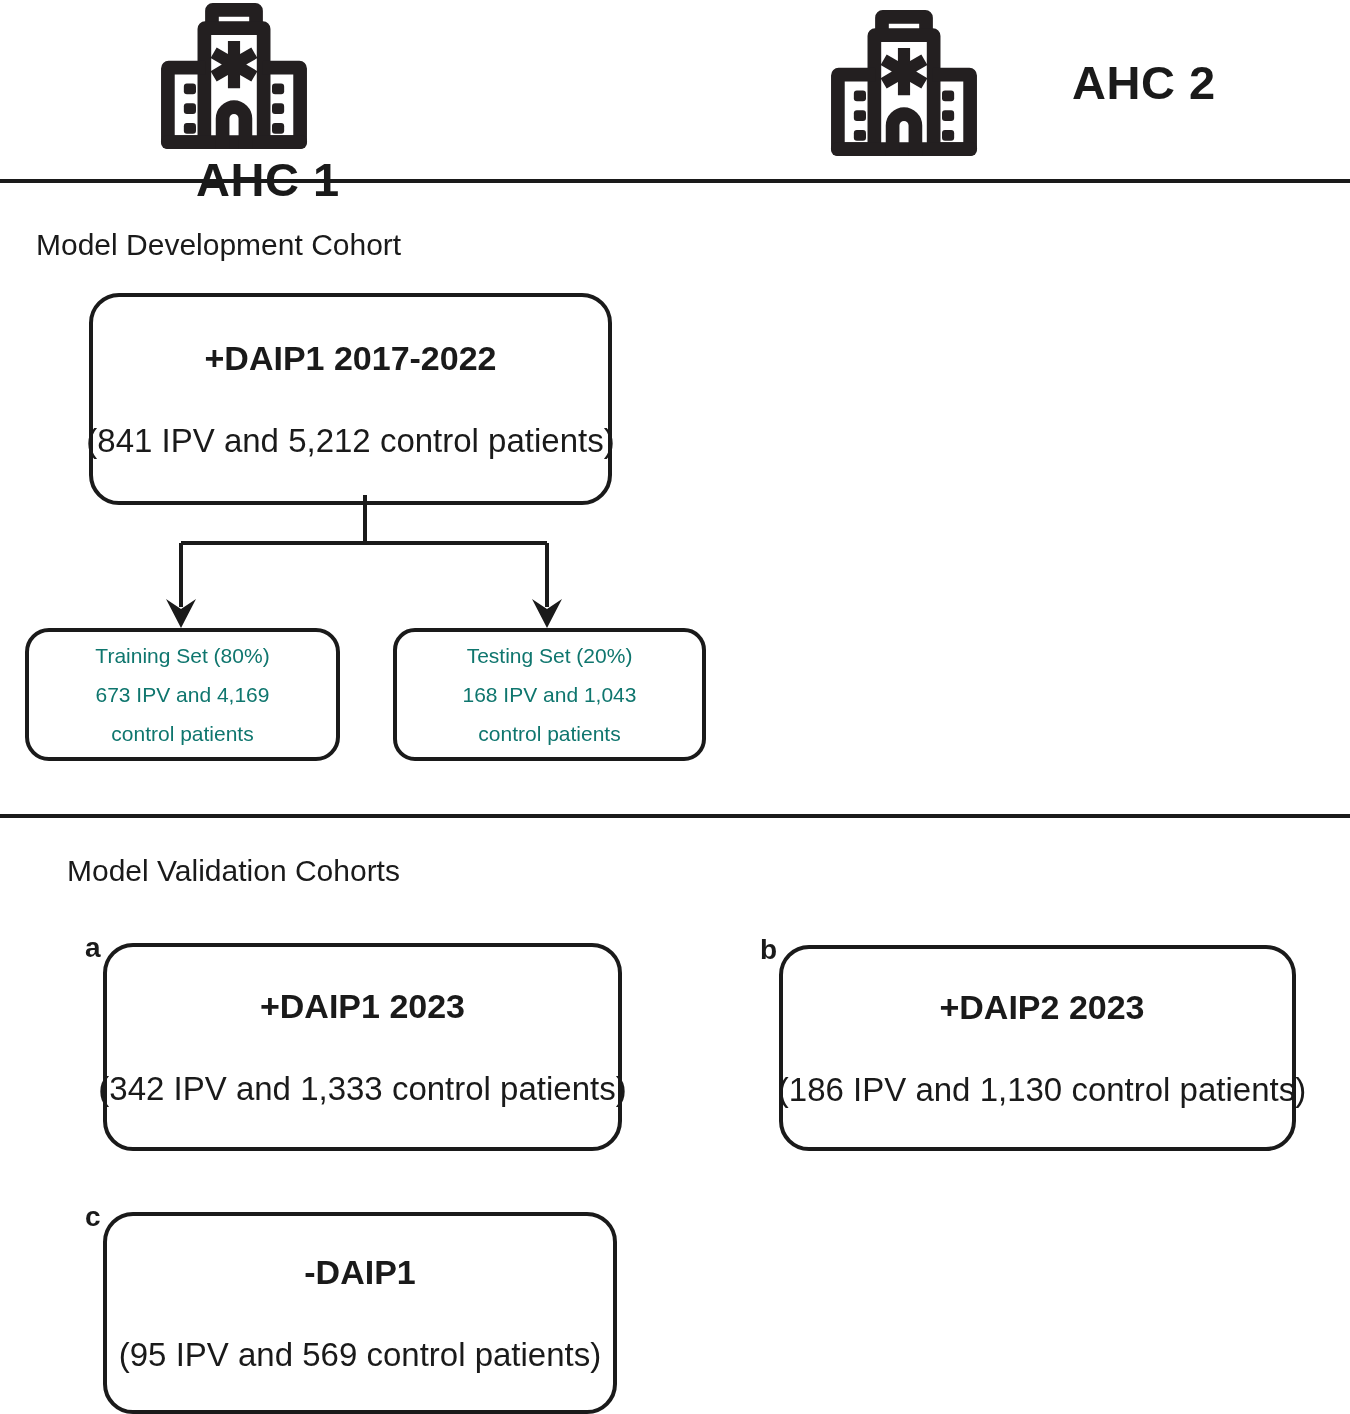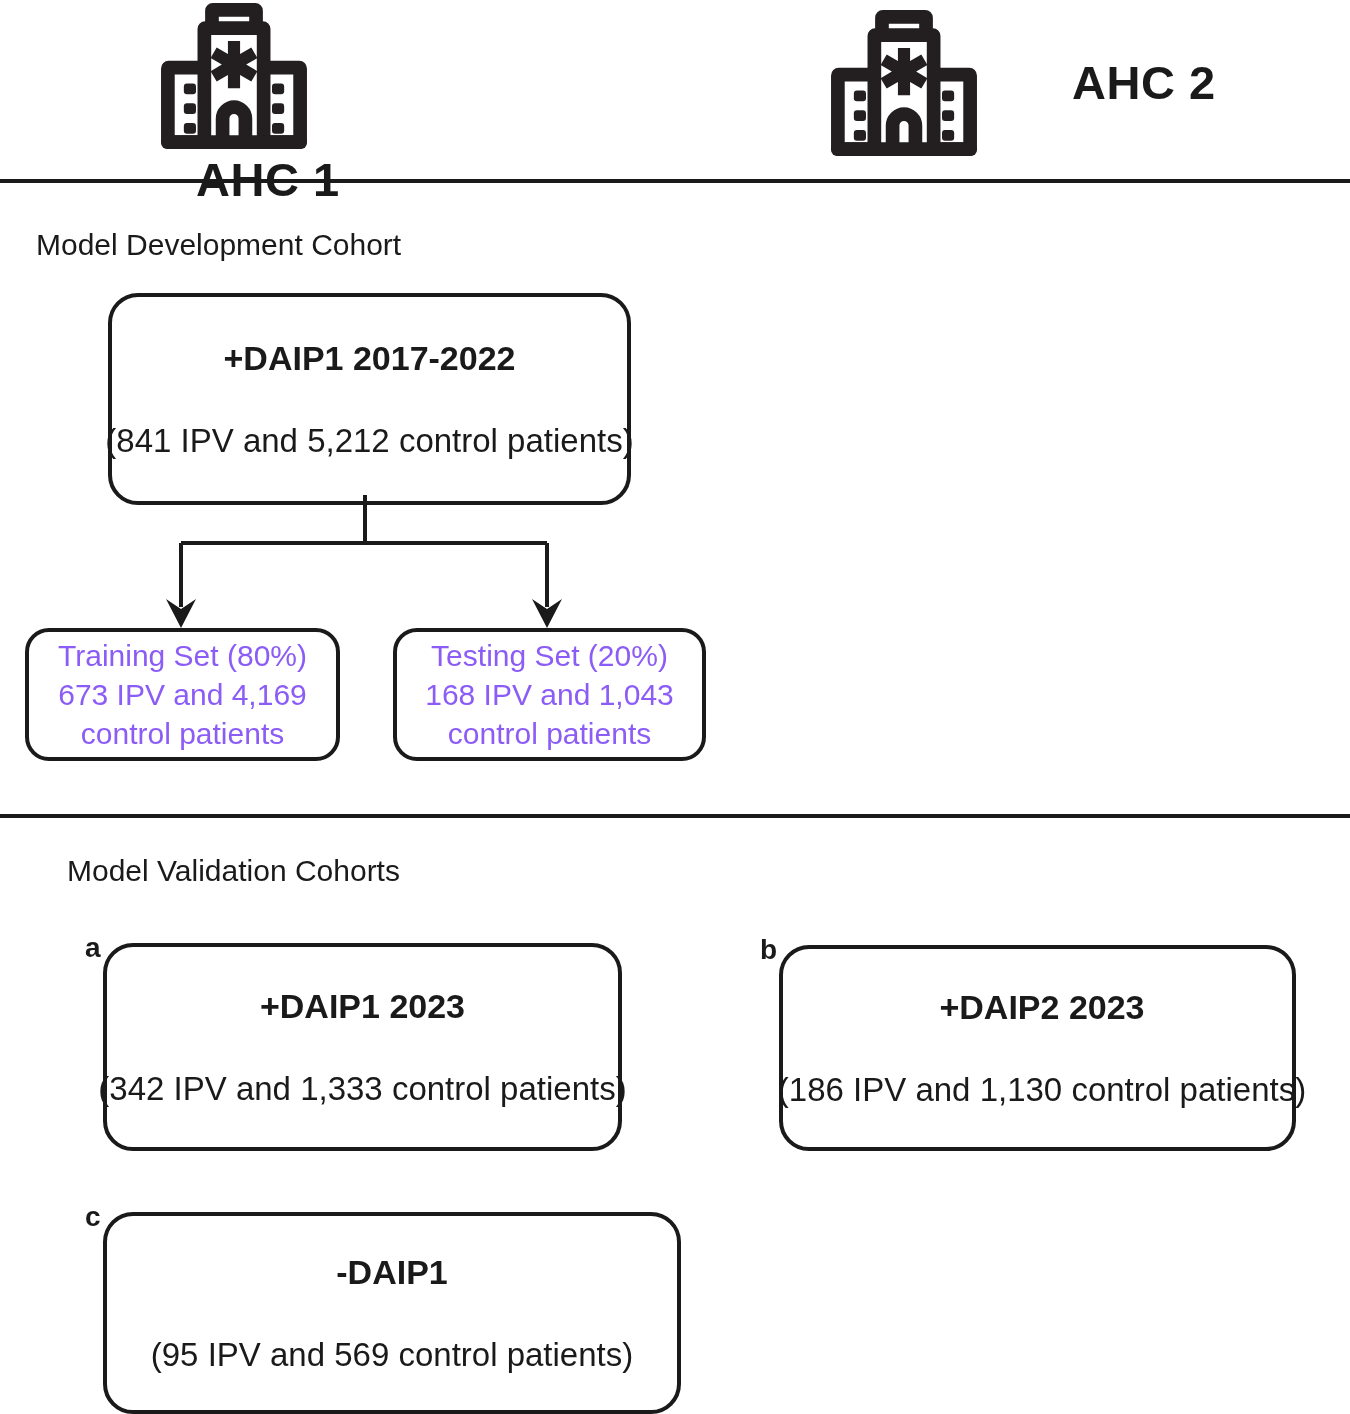--- a/index.html
+++ b/index.html
@@ -94,70 +94,71 @@
   }
   .node .node-detail {
     font-size: 33px;
     font-weight: normal;
     color: #1a1a1a;
     white-space: nowrap;
   }
 
   
   #node-root {
-    left: 108px;
+    left: 89px;
     top: 293px;
     width: 523px;
     height: 212px;
     text-align: center;
   }
   #node-root .node-title  { margin-bottom: 44px; }
 
   
   .node.split-child {
     border-radius: 24px;
     justify-content: center;
   }
   .node.split-child .node-line {
-    font-size: 30px;
+    font-size: 21px;
     line-height: 39px;
-    color: #8b5cf6;
+    color: #0f766e;
     white-space: nowrap;
   }
   #node-train {
     left: 25px;
     top: 628px;
     width: 315px;
     height: 133px;
   }
   #node-test {
     left: 393px;
     top: 628px;
     width: 313px;
     height: 133px;
+    border-radius: 22px;
   }
 
   
   #node-val-a {
     left: 103px;
     top: 943px;
     width: 519px;
     height: 208px;
   }
   #node-val-b {
     left: 779px;
     top: 945px;
     width: 517px;
     height: 206px;
     padding-left: 9px;
   }
   #node-val-c {
     left: 103px;
     top: 1212px;
-    width: 578px;
+    width: 514px;
     height: 202px;
   }
   #node-val-a .node-title,
   #node-val-b .node-title,
   #node-val-c .node-title { margin-bottom: 44px; }
 
   
   .panel-letter {
     position: absolute;
     font-size: 28px;

